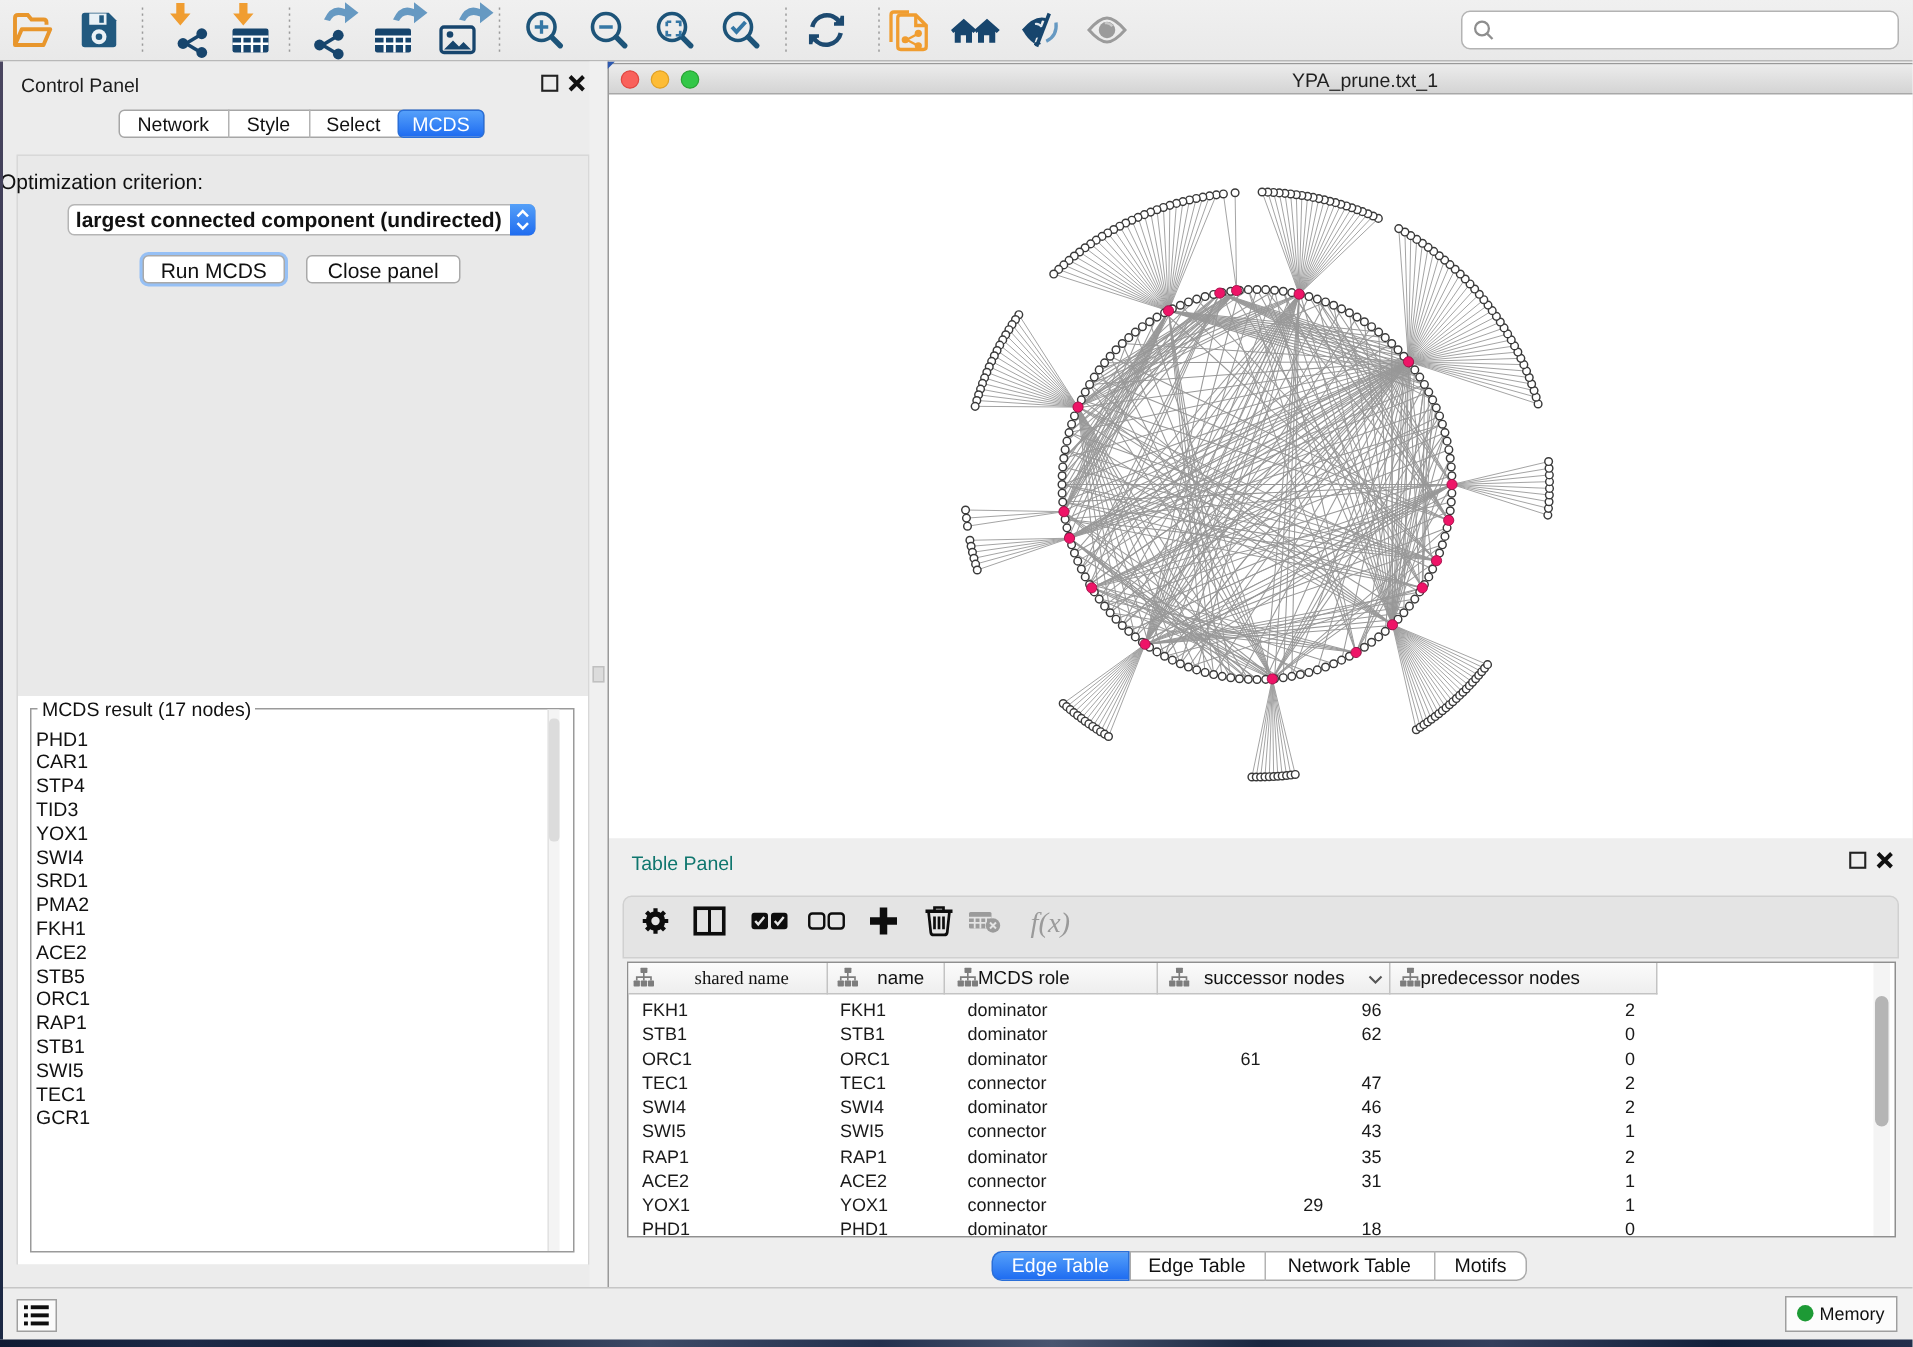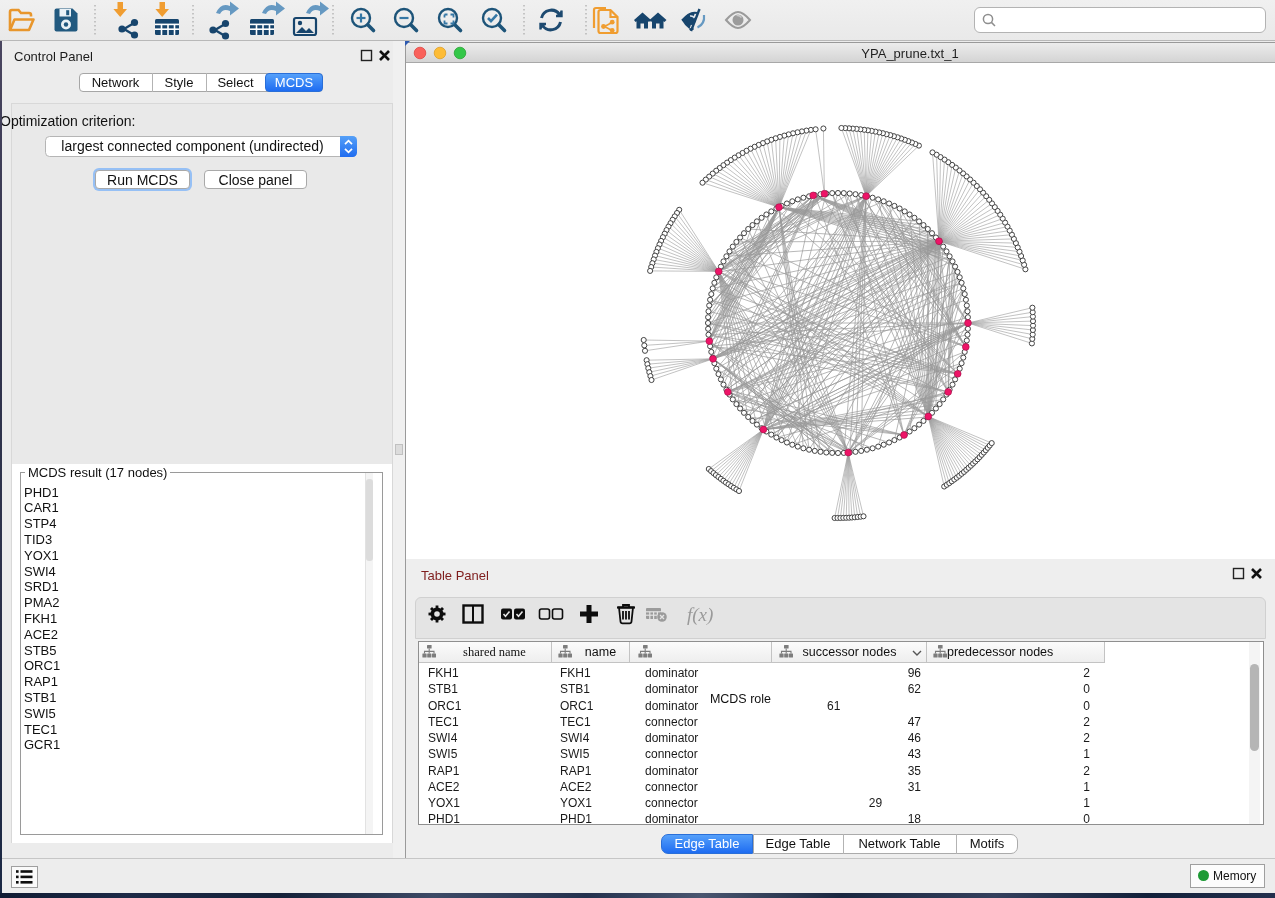--- a/index.html
+++ b/index.html
@@ -185,21 +185,21 @@
 <div class="abs" style="left:265px;top:73px;width:58px;height:19px;
   background:linear-gradient(#55a0fa,#1e6cf1);border:1px solid #2a6fd8;border-radius:4px;"></div>
 <div class="abs" style="left:79px;top:73px;width:73px;height:19px;line-height:19px;text-align:center;">Network</div>
 <div class="abs" style="left:152px;top:73px;width:54px;height:19px;line-height:19px;text-align:center;">Style</div>
 <div class="abs" style="left:206px;top:73px;width:59px;height:19px;line-height:19px;text-align:center;">Select</div>
 <div class="abs" style="left:265px;top:73px;width:58px;height:19px;line-height:19px;text-align:center;color:#fff;">MCDS</div>
 
 <div class="abs" style="left:0;top:113px;width:405px;text-align:left;font-size:14px;">Optimization criterion:</div>
 <div class="abs" style="left:45px;top:136px;width:312px;height:21px;background:#ffffff;
   border:1px solid #b5b5b5;border-radius:4.5px;"></div>
-<div class="abs" style="left:45px;top:136px;width:295px;height:21px;line-height:21px;text-align:center;font-size:14px;">largest connected component (undirected)</div>
+<div class="abs" style="left:45px;top:136px;width:295px;height:21px;line-height:21px;text-align:center;font-size:14px;font-weight:bold;">largest connected component (undirected)</div>
 <div class="abs" style="left:340px;top:136px;width:17px;height:21px;
   background:linear-gradient(#55a0f8,#1f6cf0);border-radius:0 4.5px 4.5px 0;"></div>
 <svg class="abs" style="left:340px;top:136px;" width="17" height="21" viewBox="0 0 17 21">
   <path d="M5 8.2 l3.5-3.5 3.5 3.5 M5 12.8 l3.5 3.5 3.5-3.5" fill="none" stroke="#fff" stroke-width="1.7"></path>
 </svg>
 
 <div class="abs" style="left:95px;top:170px;width:95px;height:19px;background:#ffffff;
   border:1px solid #a9a9a9;border-radius:4px;box-shadow:0 0 0 2px #96c0f5;
   line-height:18px;text-align:center;font-size:14px;">Run MCDS</div>
 <div class="abs" style="left:204px;top:170px;width:103px;height:19px;background:#ffffff;
@@ -1023,21 +1023,21 @@
 <circle cx="442.2" cy="388.6" r="3.4"></circle>
 <circle cx="357.4" cy="365.5" r="3.4"></circle>
 <circle cx="321.8" cy="327.9" r="3.4"></circle>
 <circle cx="307.0" cy="294.8" r="3.4"></circle>
 <circle cx="303.3" cy="277.1" r="3.4"></circle>
 <circle cx="312.7" cy="207.4" r="3.4"></circle>
 </g>
 </svg>
 
 <div class="abs" style="left:406px;top:559px;width:869px;height:299px;background:#eeeeee;"></div>
-<div class="abs" style="left:421px;top:568px;font-size:13px;color:#7f1d1d;">Table Panel</div>
+<div class="abs" style="left:421px;top:568px;font-size:13px;color:#0f766e;">Table Panel</div>
 <svg class="abs" style="left:1229px;top:565px;" width="40" height="18" viewBox="0 0 40 18">
   <rect x="4.5" y="3.5" width="10" height="10" fill="none" stroke="#222" stroke-width="1.4"></rect>
   <path d="M23 4 L32 13 M32 4 L23 13" stroke="#111" stroke-width="2.6"></path>
 </svg>
 
 <div class="abs" style="left:415px;top:597px;width:851px;height:42px;background:#e4e4e4;
   border:1px solid #d0d0d0;border-radius:6px 6px 0 0;"></div>
 <svg class="abs" style="left:415px;top:597px;" width="851" height="42" viewBox="0 0 851 42">
 
   <g transform="translate(22,17)" fill="#0d0d0d">
@@ -1146,21 +1146,21 @@
     <g fill="#7d7d7d">
       <rect x="5" y="0" width="4.6" height="3.6" rx="0.5"></rect>
       <rect x="0.4" y="8.6" width="4.2" height="4" rx="0.5"></rect>
       <rect x="5.2" y="8.6" width="4.2" height="4" rx="0.5"></rect>
       <rect x="10" y="8.6" width="4" height="4" rx="0.5"></rect>
     </g>
     <path d="M7.2 3.6 V6 M2.5 8.6 V6.4 H12 V8.6 M7.2 6 V8.6" stroke="#7d7d7d" stroke-width="1.1" fill="none"></path>
   </svg>
 <div class="abs" style="left:438px;top:642px;width:113px;height:21px;line-height:21px;text-align:center;font-size:12.5px;font-family:Liberation Serif, serif;">shared name</div>
 <div class="abs" style="left:572px;top:642px;width:57px;height:21px;line-height:21px;text-align:center;font-size:12.5px;">name</div>
-<div class="abs" style="left:652px;top:642px;width:119px;height:21px;line-height:21px;text-align:right;font-size:12.5px;margin-top:47px;">MCDS role</div>
+<div class="abs" style="left:652px;top:642px;width:119px;height:21px;line-height:21px;text-align:left;font-size:12.5px;">MCDS role</div>
 <div class="abs" style="left:793px;top:642px;width:113px;height:21px;line-height:21px;text-align:center;font-size:12.5px;">successor nodes</div>
 <svg class="abs" style="left:911px;top:648px;" width="12" height="10" viewBox="0 0 12 10">
   <path d="M2 3 l4 4 4-4" fill="none" stroke="#555" stroke-width="1.4"></path>
 </svg>
 <div class="abs" style="left:947px;top:642px;width:140px;height:21px;line-height:21px;text-align:left;font-size:12.5px;">predecessor nodes</div>
 <div class="trow" style="top:665.0px;">
     <span style="position:absolute;left:9px;">FKH1</span>
     <span style="position:absolute;left:141px;">FKH1</span>
     <span style="position:absolute;left:226px;">dominator</span>
     <span style="position:absolute;left:411px;width:91px;text-align:right;">96</span>

